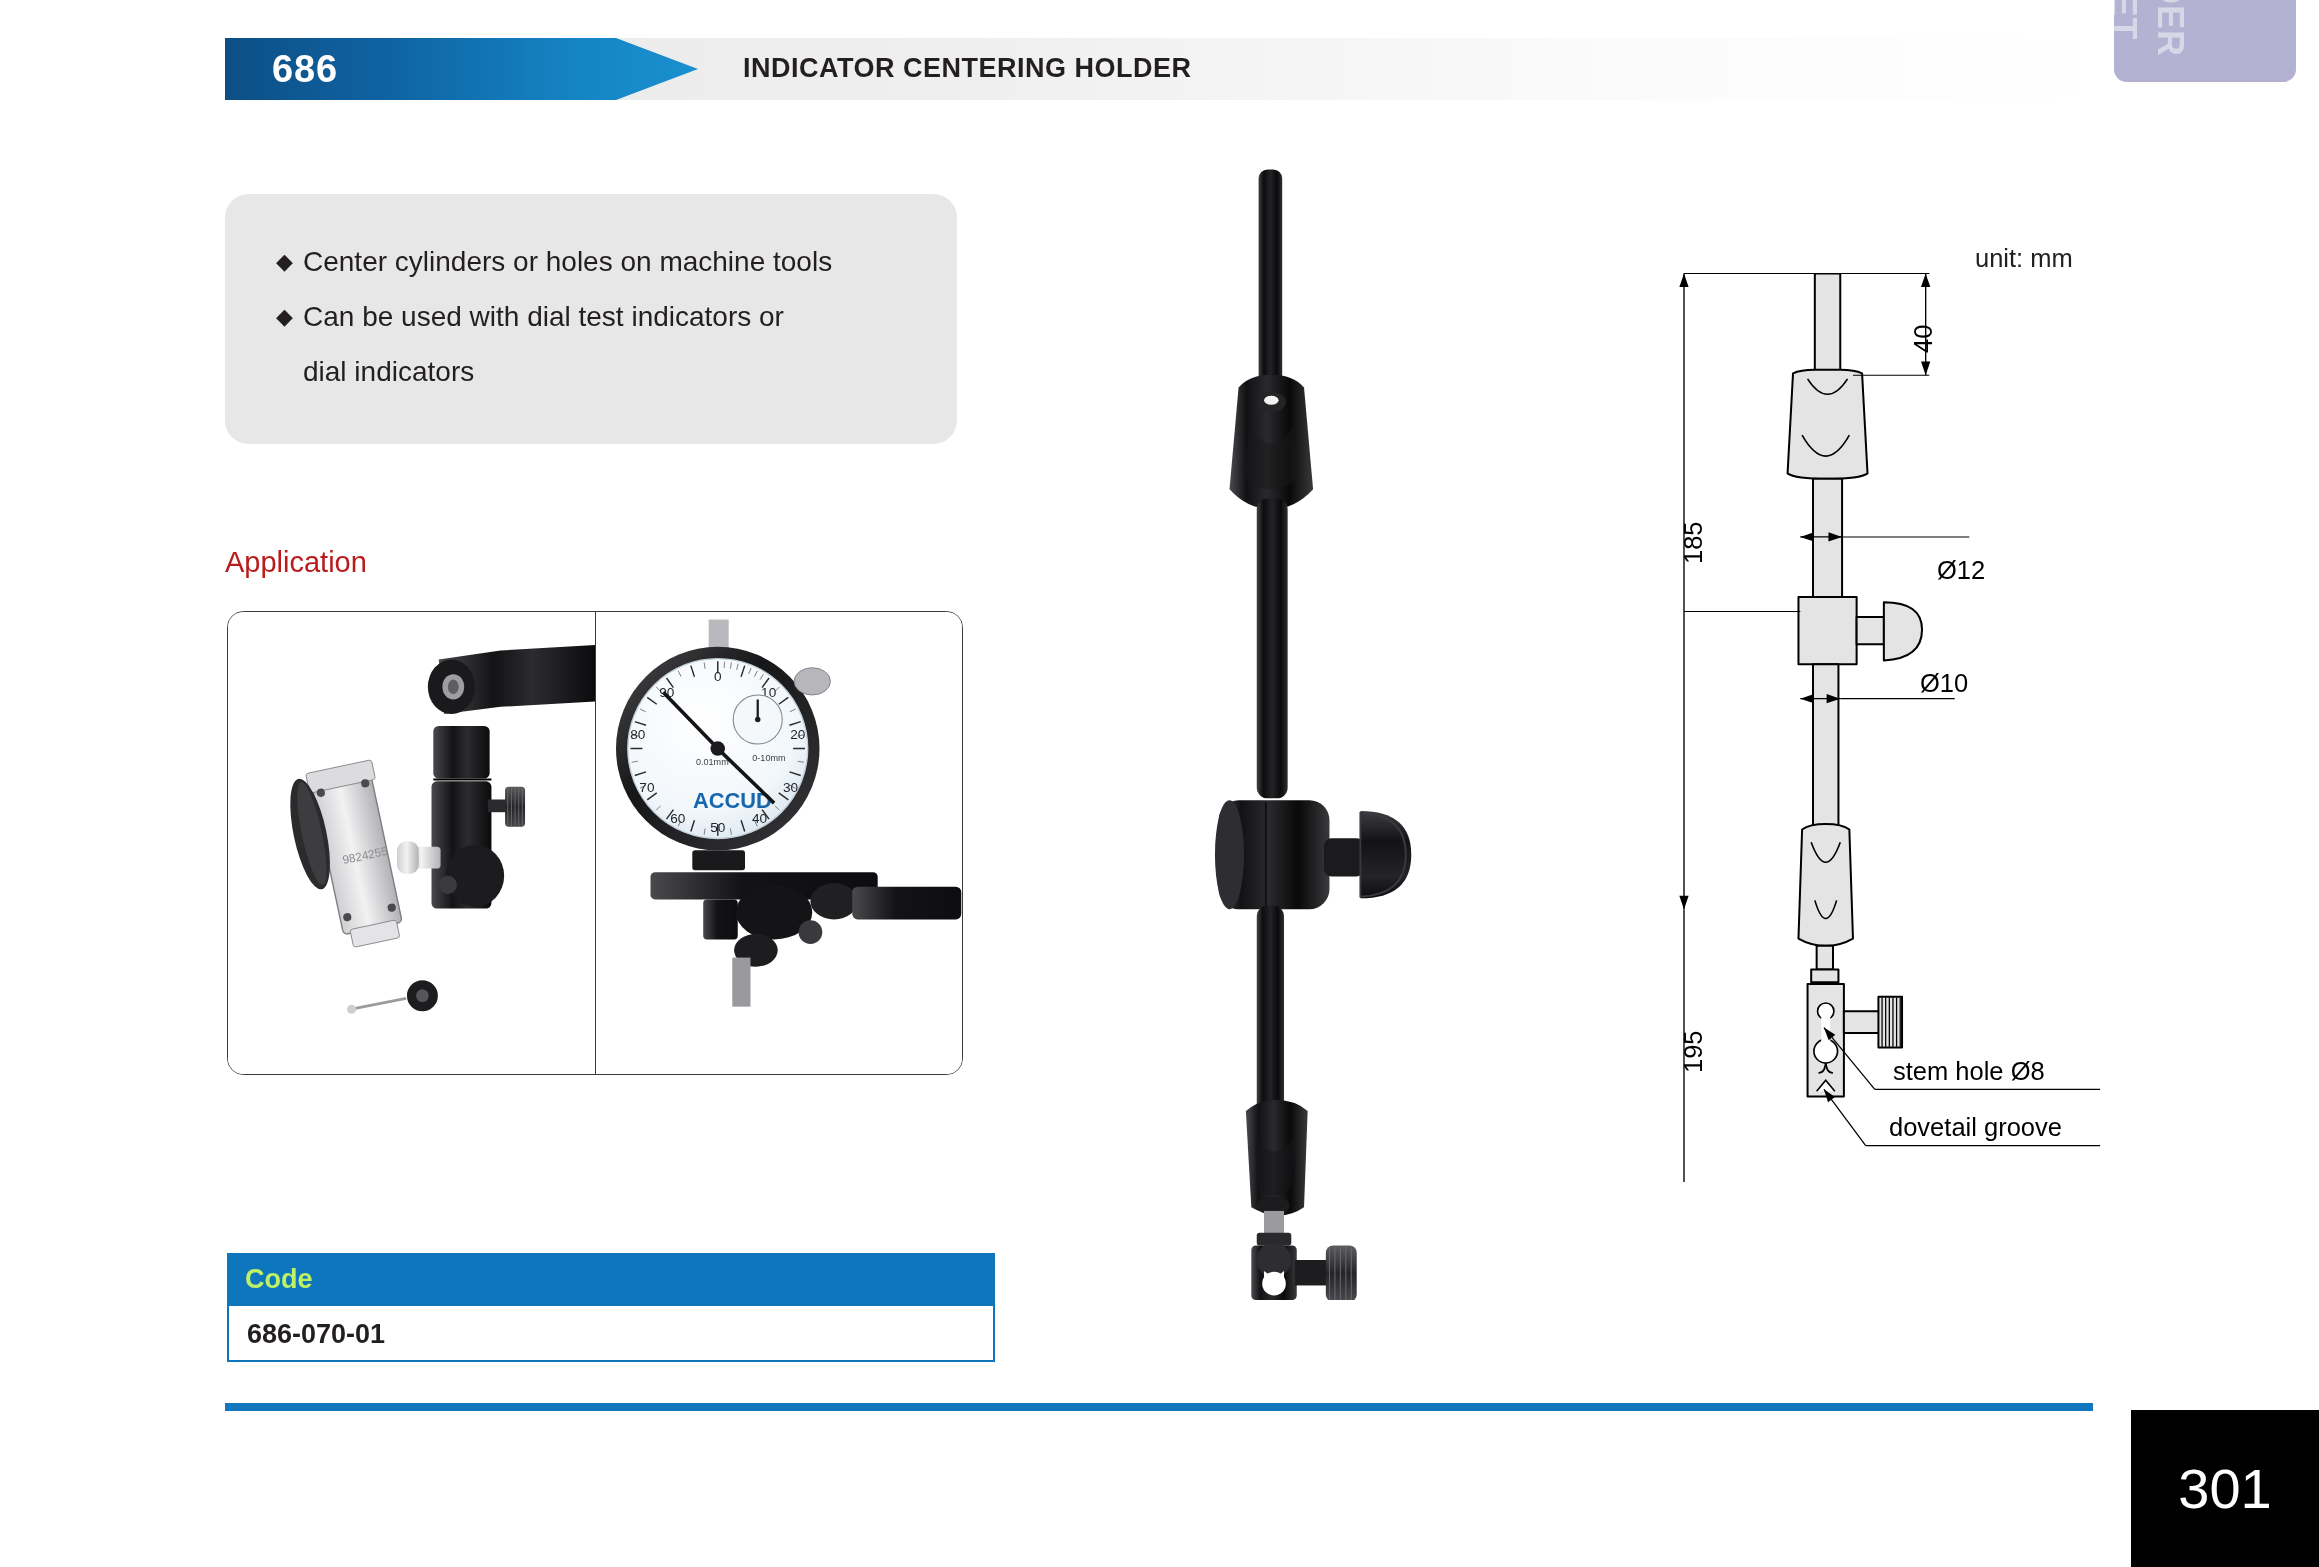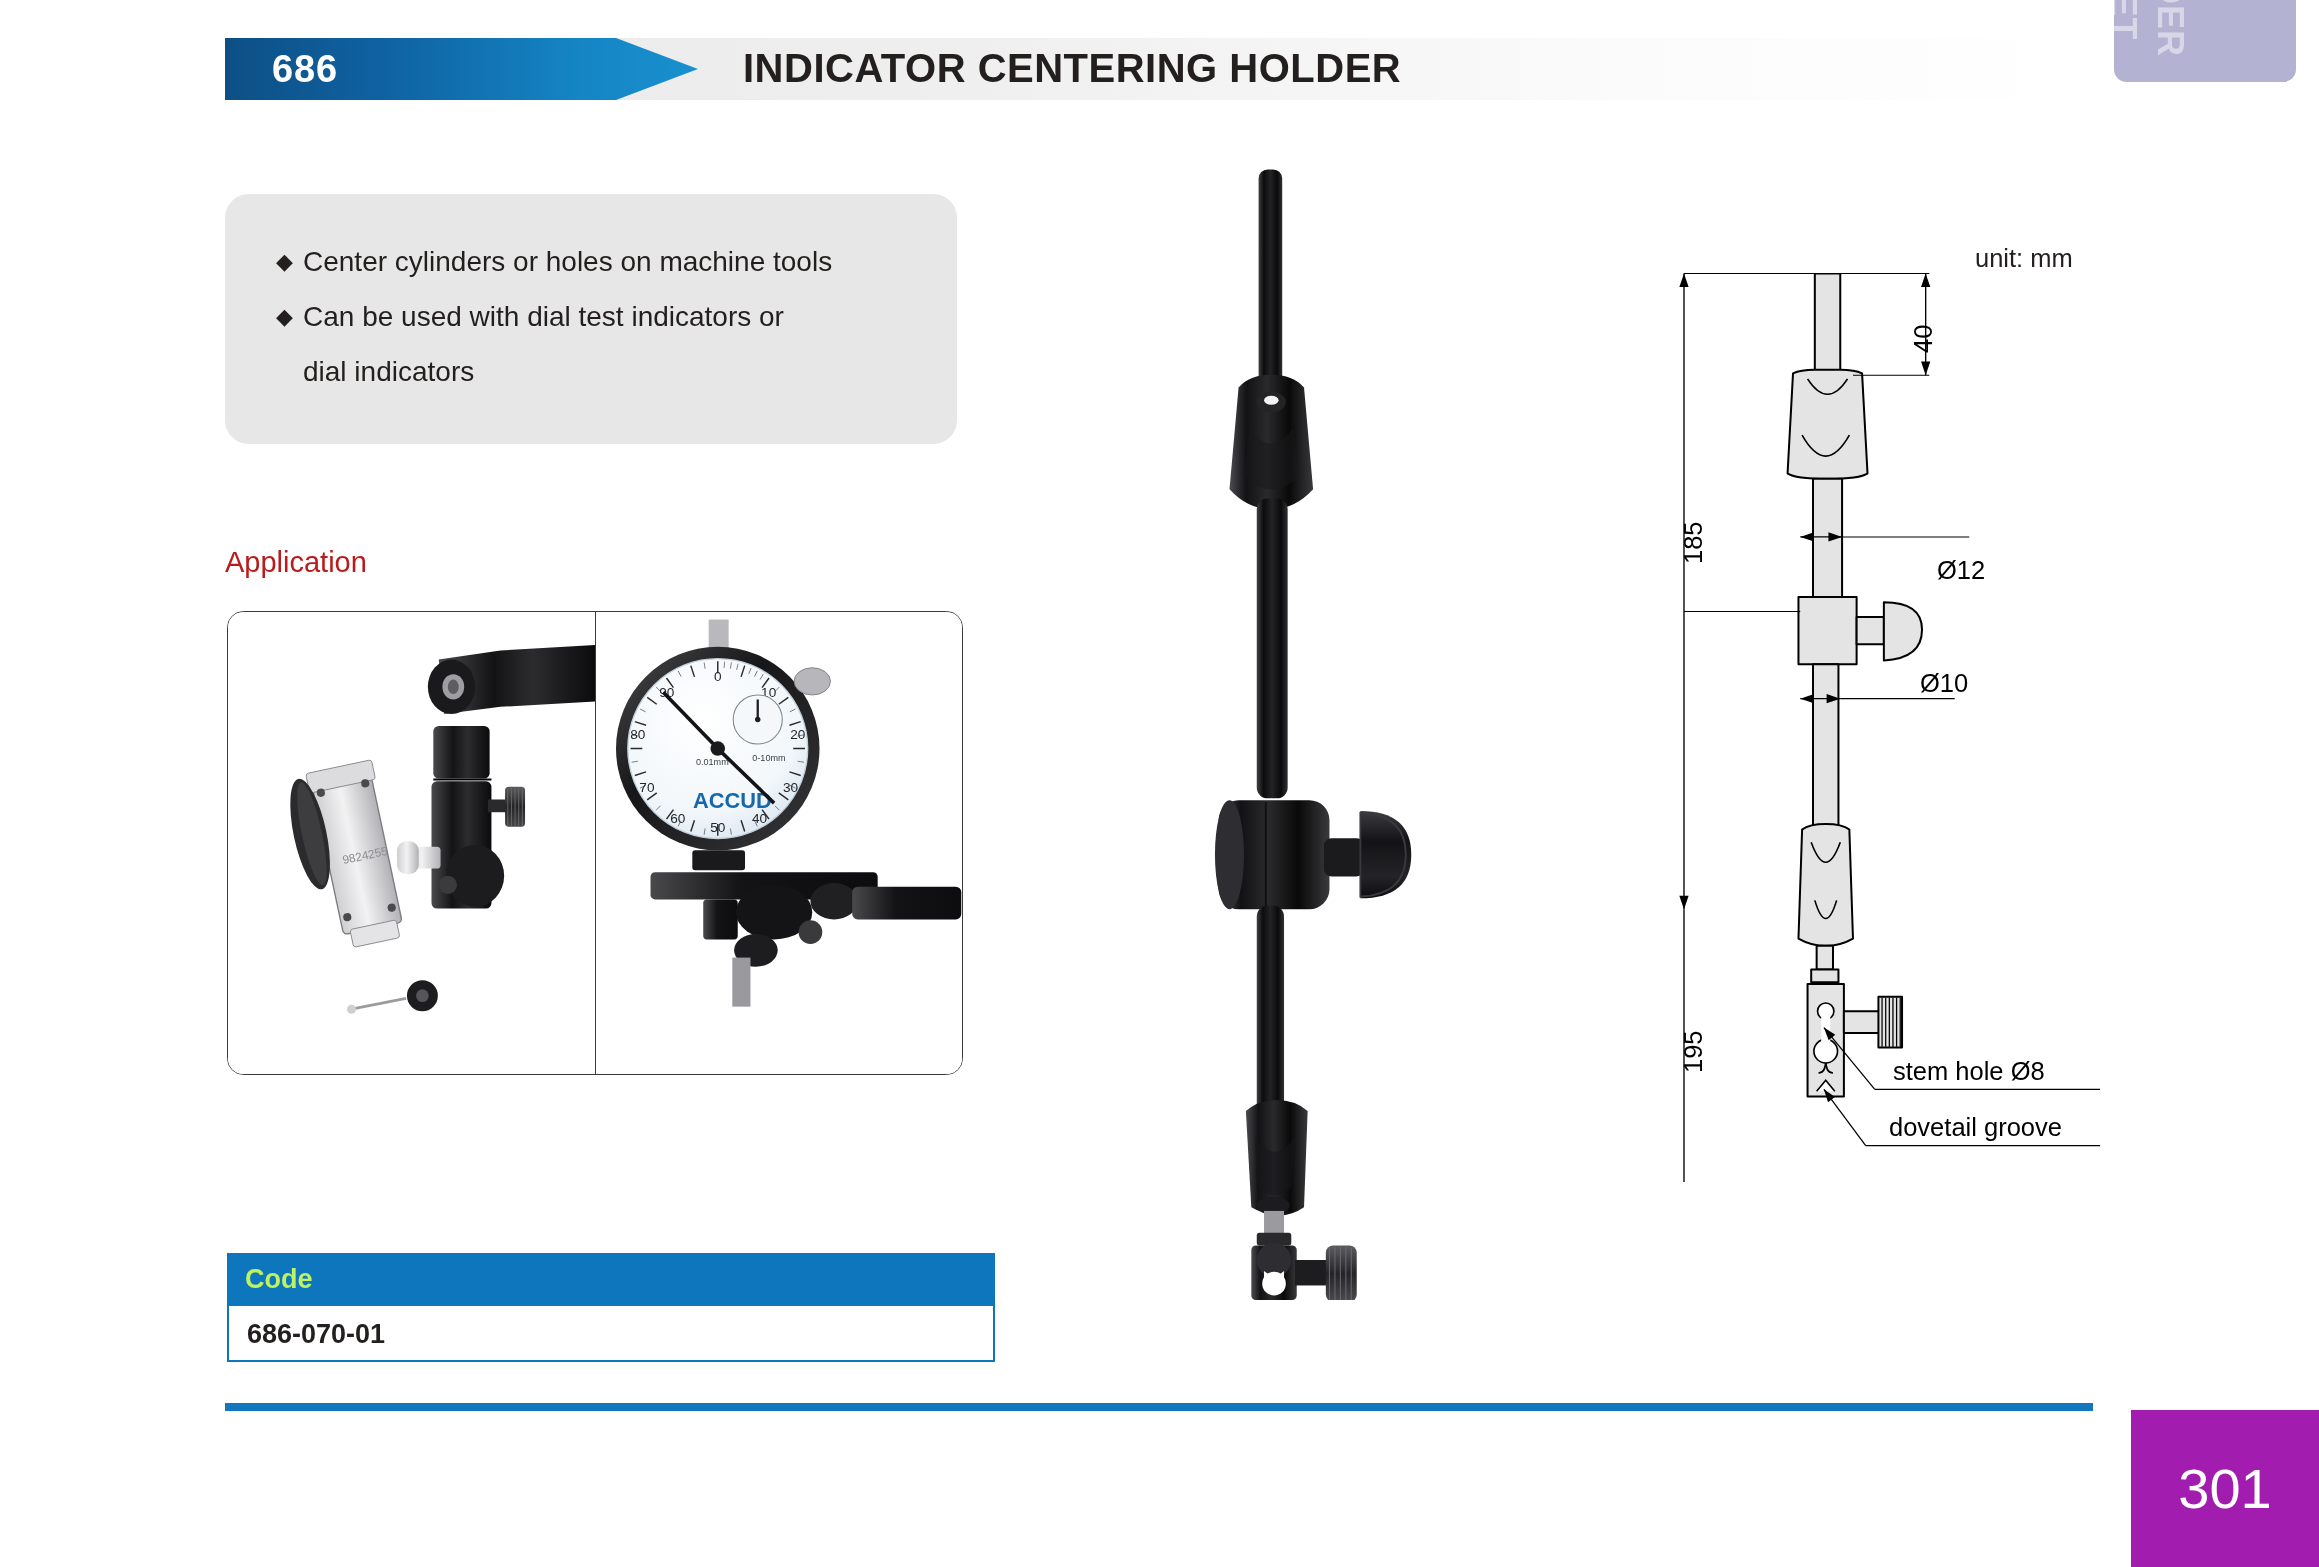--- a/index.html
+++ b/index.html
@@ -44,21 +44,21 @@
     position:absolute; left:0; top:0; height:62px; width:473px;
     background: linear-gradient(to right, #0d4f85 0%, #0f63a3 35%, #1585c4 75%, #1a90cf 100%);
     clip-path: polygon(0 0, 391px 0, 473px 31px, 391px 62px, 0 62px);
   }
   .hdr-code {
     position:absolute; left:47px; top:0; height:72px; line-height:62px;
     color:#ffffff; font-size:38px; font-weight:700; letter-spacing:0.9px;
   }
   .hdr-title {
     position:absolute; left:518px; top:0; height:62px; line-height:60px;
-    color:#231f1e; font-size:40px; font-weight:700; letter-spacing:0.5px;
+    color:#231f1e; font-size:27px; font-weight:700; letter-spacing:0.5px;
   }
 
   
   .feature-box {
     position:absolute; left:225px; top:194px; width:732px; height:250px;
     background:#e7e7e7; border-radius: 23.6px;
   }
   .feature-list { position:absolute; left:51px; top:40px; width:655px; }
   .feature-item {
     display:flex; align-items:flex-start;
@@ -96,21 +96,21 @@
     font-size:27px; font-weight:700; line-height:56px; padding-left:18px;
     border:2.7px solid #0d76bd; border-top:none;
   }
 
   
   .footer-rule {
     position:absolute; left:225px; top:1403px; width:1868px; height:8.2px; background:#1277bd;
   }
   .page-num {
     position:absolute; left:2131px; top:1410px; width:188px; height:157px;
-    background:#a21caf; color:#ffffff;
+    background:#000000; color:#ffffff;
     font-size:56px; line-height:157px; text-align:center; font-weight:400;
   }
 
   
   .unit-label {
     position:absolute; left:1975px; top:244px;
     font-size:25.5px; color:#231f1e;
   }
 
   

